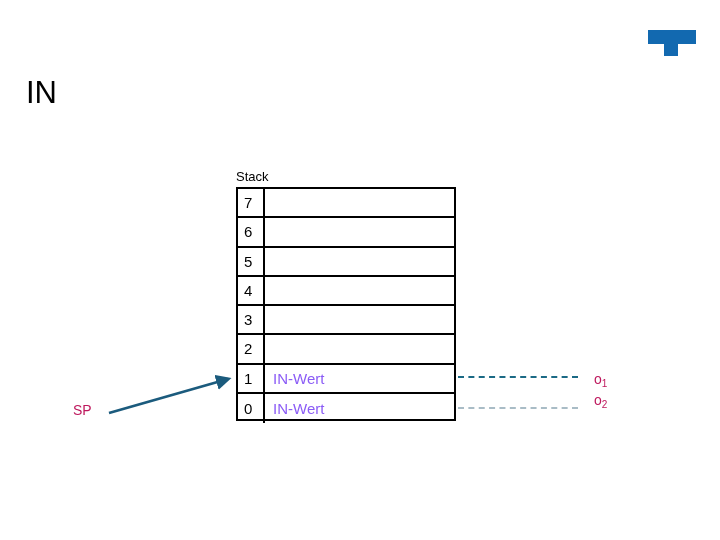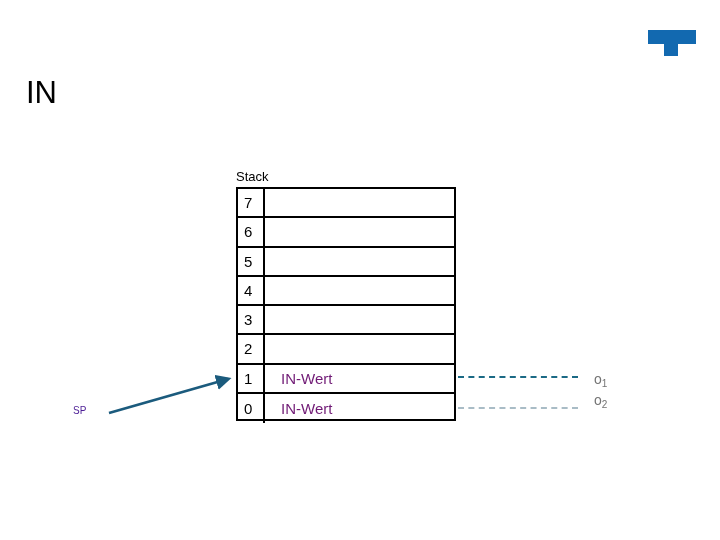--- a/index.html
+++ b/index.html
@@ -88,34 +88,34 @@
     align-items: center;
     padding-left: 6px;
     font-size: 15px;
     color: #000000;
   }
   .row-value {
     flex: 1 1 auto;
     height: 100%;
     display: flex;
     align-items: center;
-    padding-left: 16px;
+    padding-left: 8px;
     font-size: 15px;
-    color: #701a75;
+    color: #8b5cf6;
     white-space: nowrap;
   }
 
   
   #sp-label {
     position: absolute;
     left: 73px;
     top: 402px;
-    font-size: 10px;
+    font-size: 14px;
     line-height: 17px;
-    color: #4c1d95;
+    color: #be185d;
     white-space: nowrap;
   }
   #sp-arrow {
     position: absolute;
     left: 100px;
     top: 368px;
     width: 140px;
     height: 52px;
     overflow: visible;
   }
@@ -138,21 +138,21 @@
     top: 407px;
     width: 120px;
     border-top-color: #a9bcc6;
   }
 
   
   .o-label {
     position: absolute;
     font-size: 14px;
     line-height: 16px;
-    color: #737373;
+    color: #be185d;
     white-space: nowrap;
   }
   .o-label sub {
     font-size: 10px;
     vertical-align: baseline;
     position: relative;
     top: 3px;
   }
   #label-o1 { left: 594px; top: 371px; }
   #label-o2 { left: 594px; top: 392px; }

